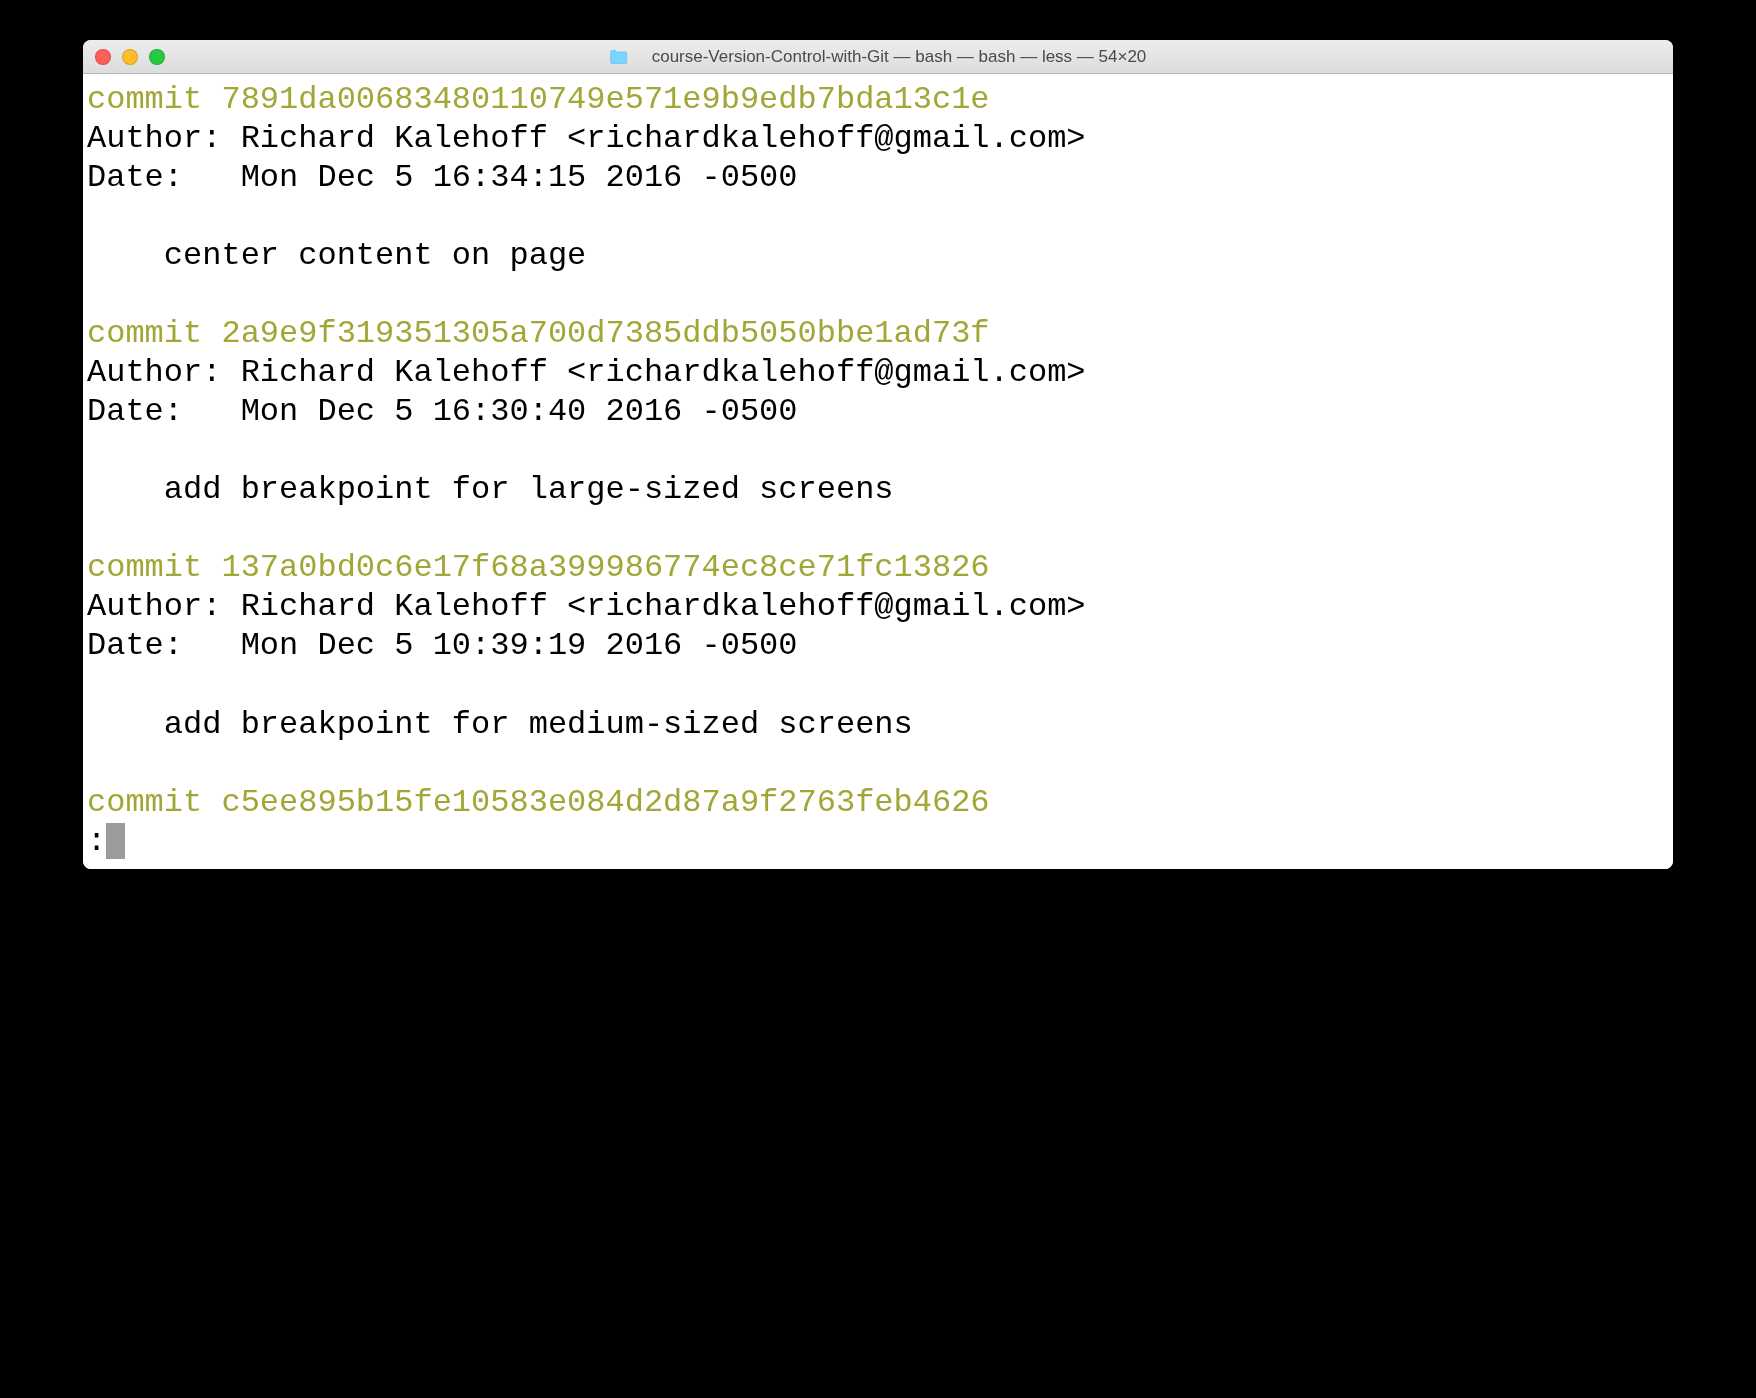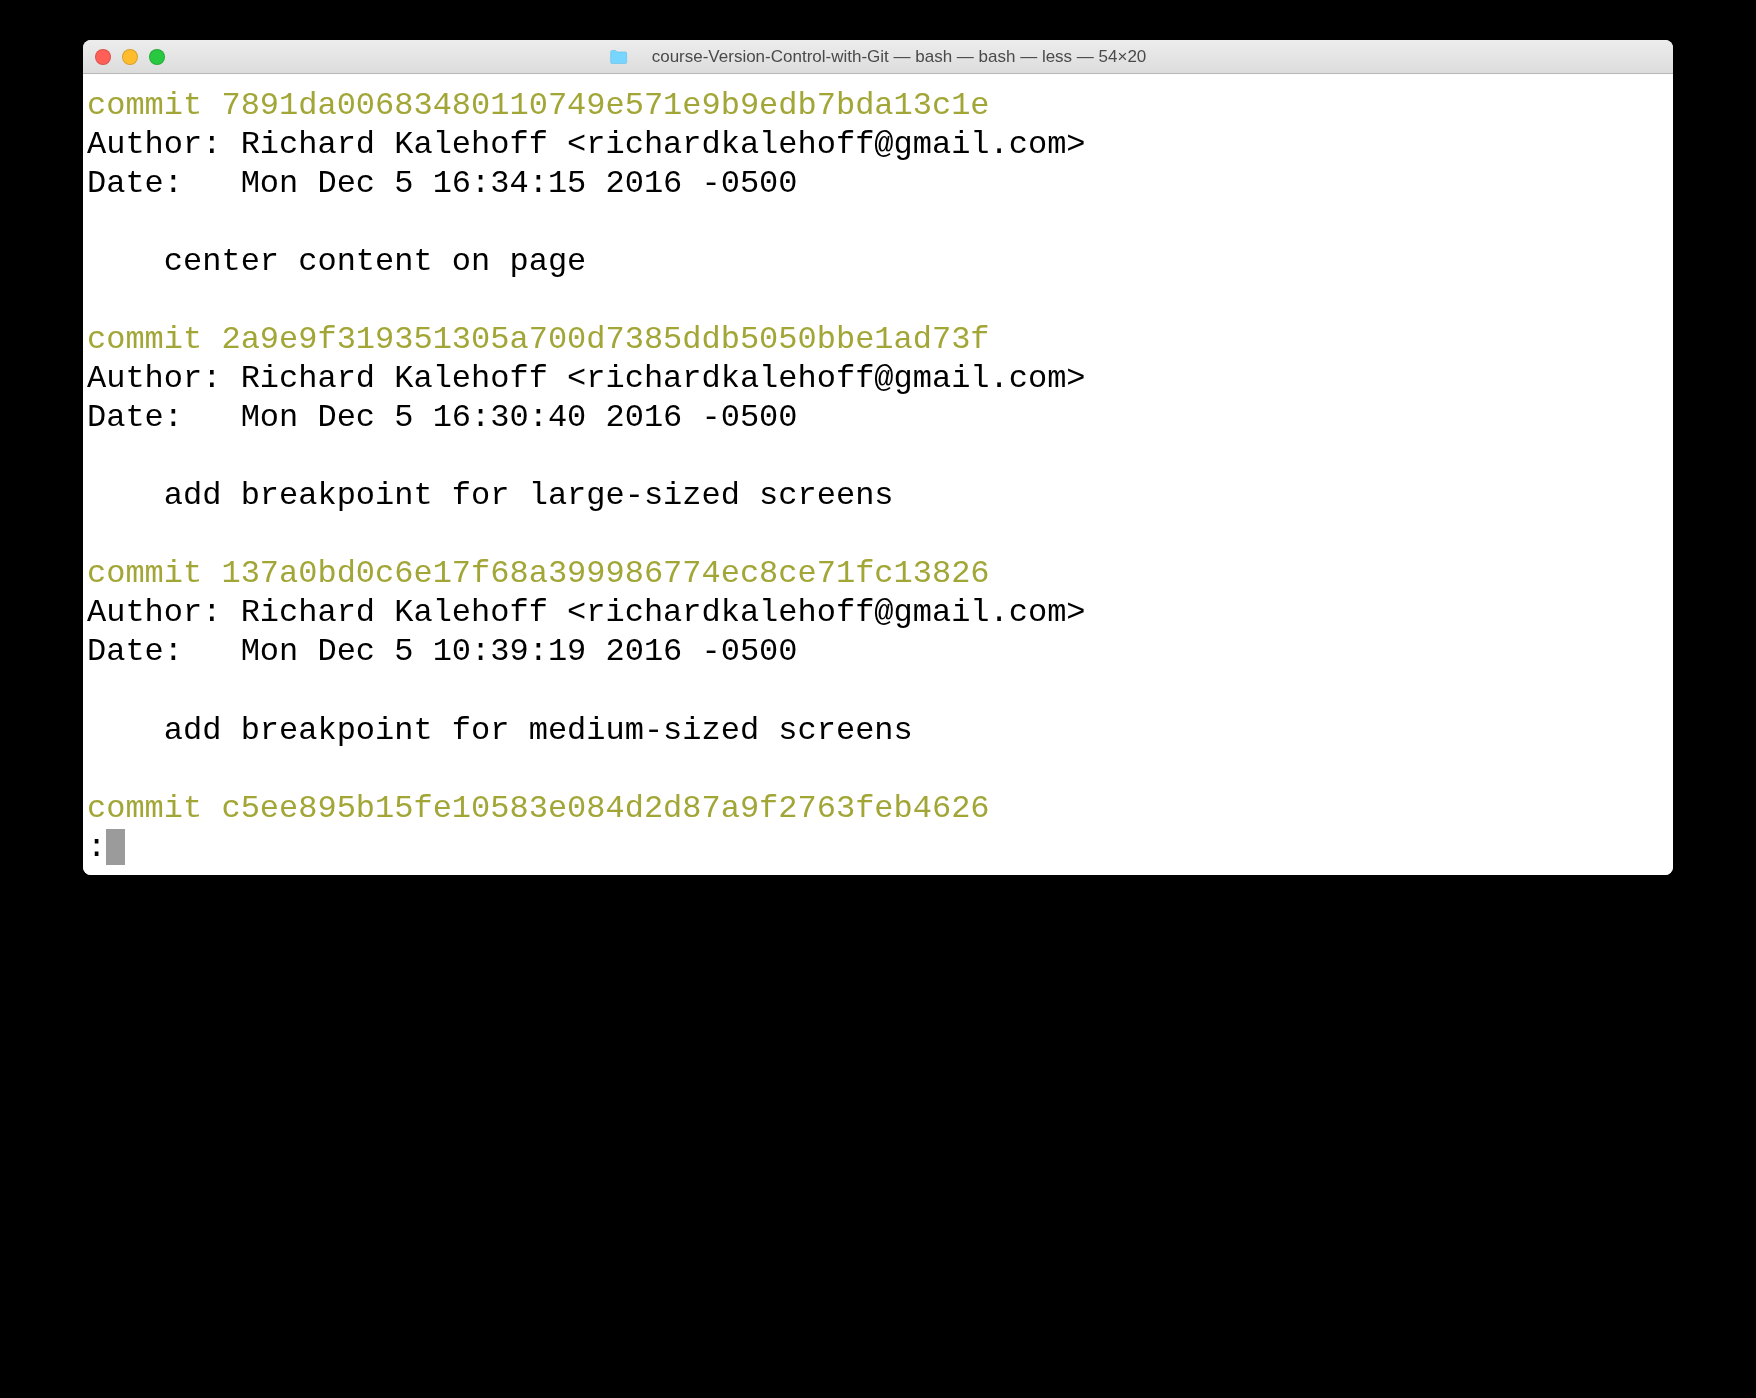--- a/index.html
+++ b/index.html
@@ -51,21 +51,21 @@
       gap: 24px;
       color: #4a4a4a;
       font-size: 17px;
     }
     .folder-icon {
       width: 18px;
       height: 14px;
     }
     .terminal {
       background: #ffffff;
-      padding: 12px 4px 8px 4px;
+      padding: 6px 4px 8px 4px;
       font-family: "Menlo", "Monaco", "Courier New", monospace;
       font-size: 32px;
       line-height: 1.22;
       color: #000000;
       white-space: pre;
       letter-spacing: 0px;
       overflow: hidden;
     }
     .commit-line { color: #a2a637; }
     .prompt-line { display: flex; align-items: center; }

